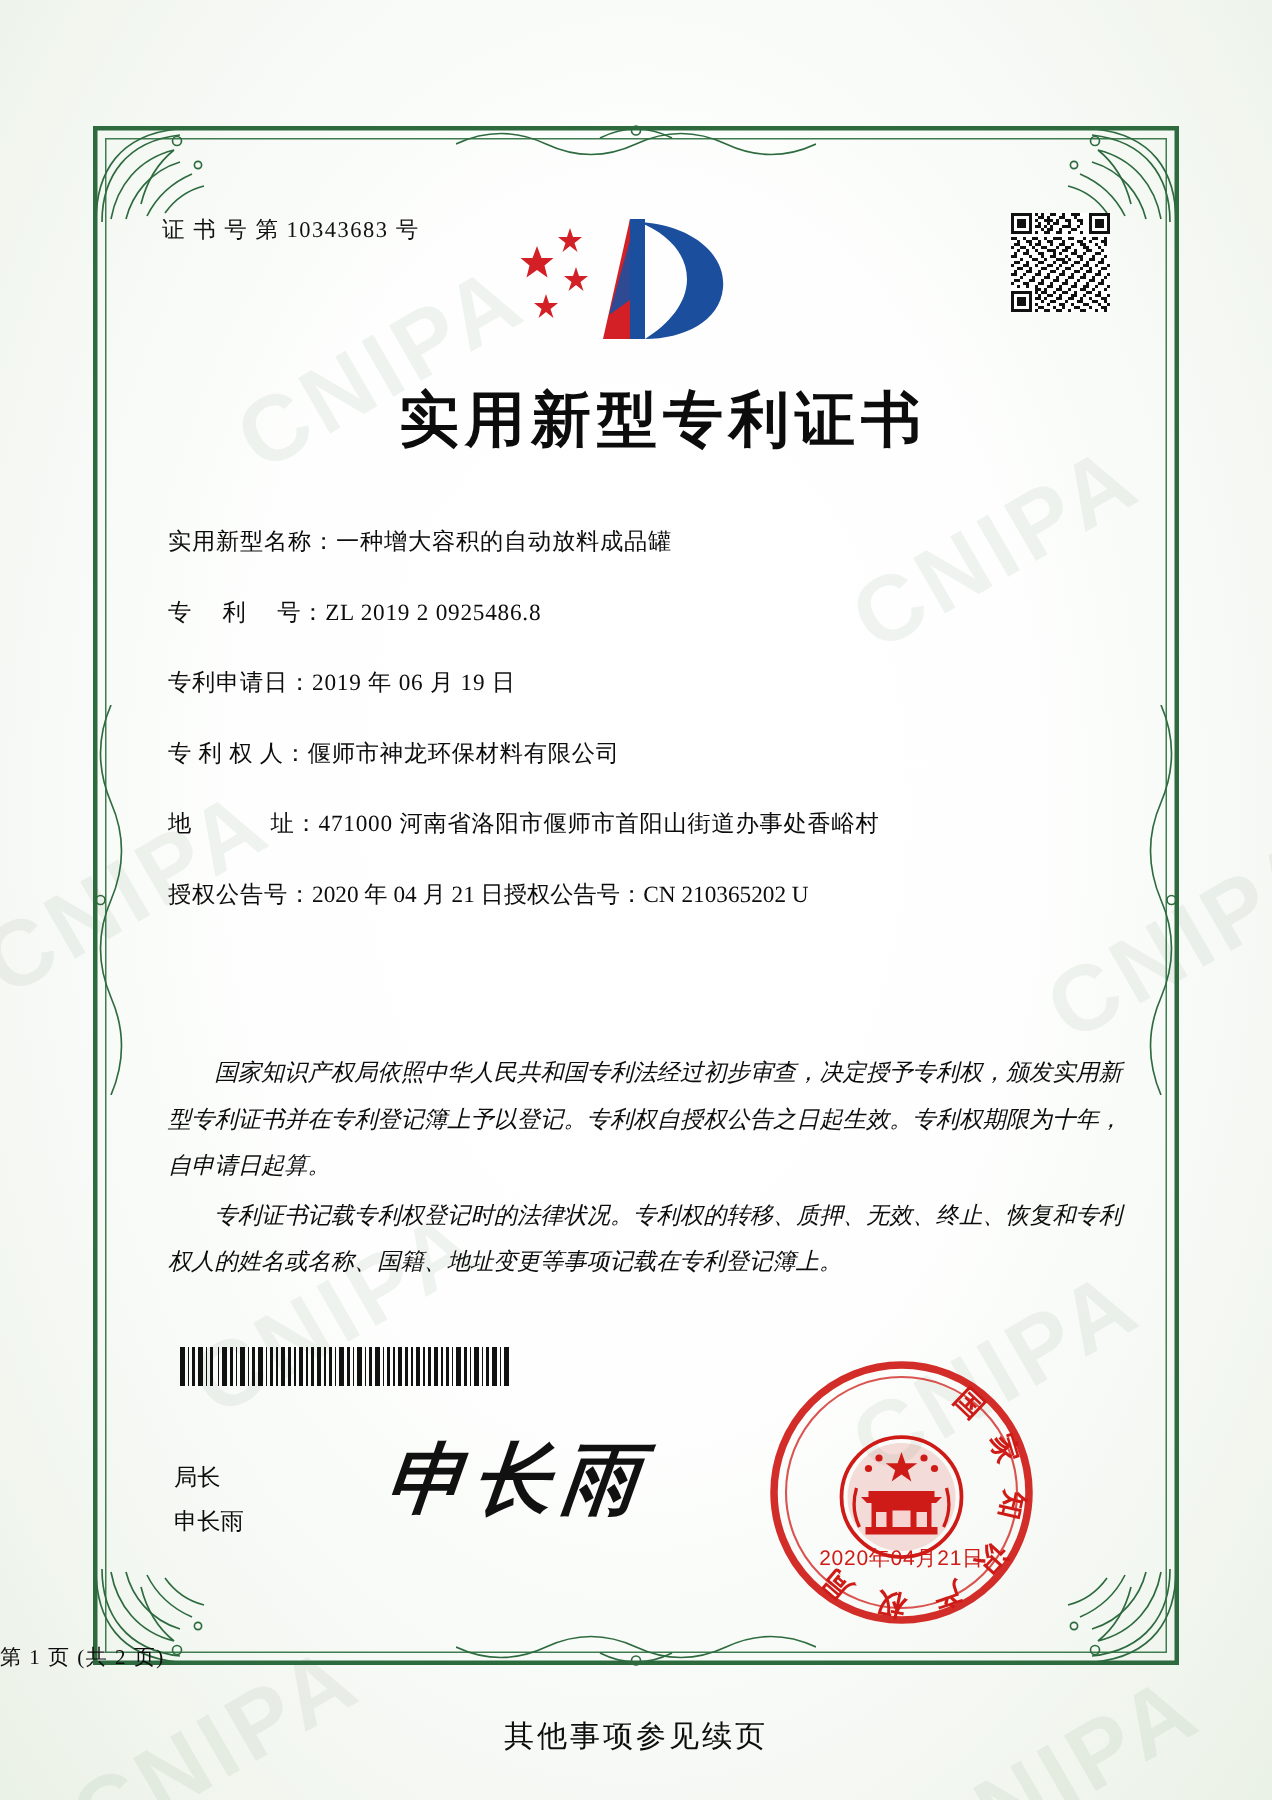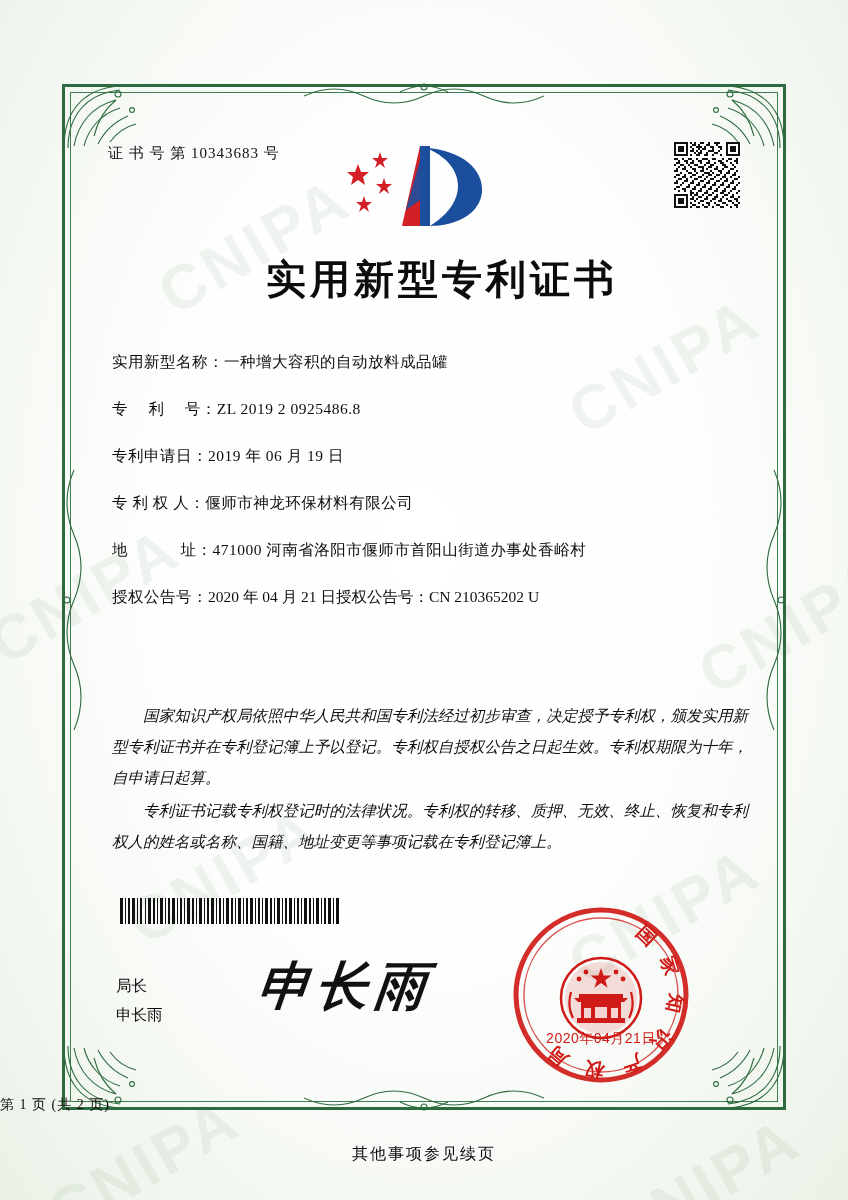--- a/index.html
+++ b/index.html
@@ -168,21 +168,21 @@
     position: absolute;
     left: 0; right: 0; top: 1096px;
     font-size: 14px;
     color: #0d0d0d;
     letter-spacing: 1px;
   }
   .footnote {
     position: absolute;
     left: 0; right: 0; top: 1144px;
     text-align: center;
-    font-size: 16px;
+    font-size: 20px;
     color: #0d0d0d;
     letter-spacing: 2px;
   }
 </style>
 </head>
 <body>
 
 <div id="page">
 
   <div>

